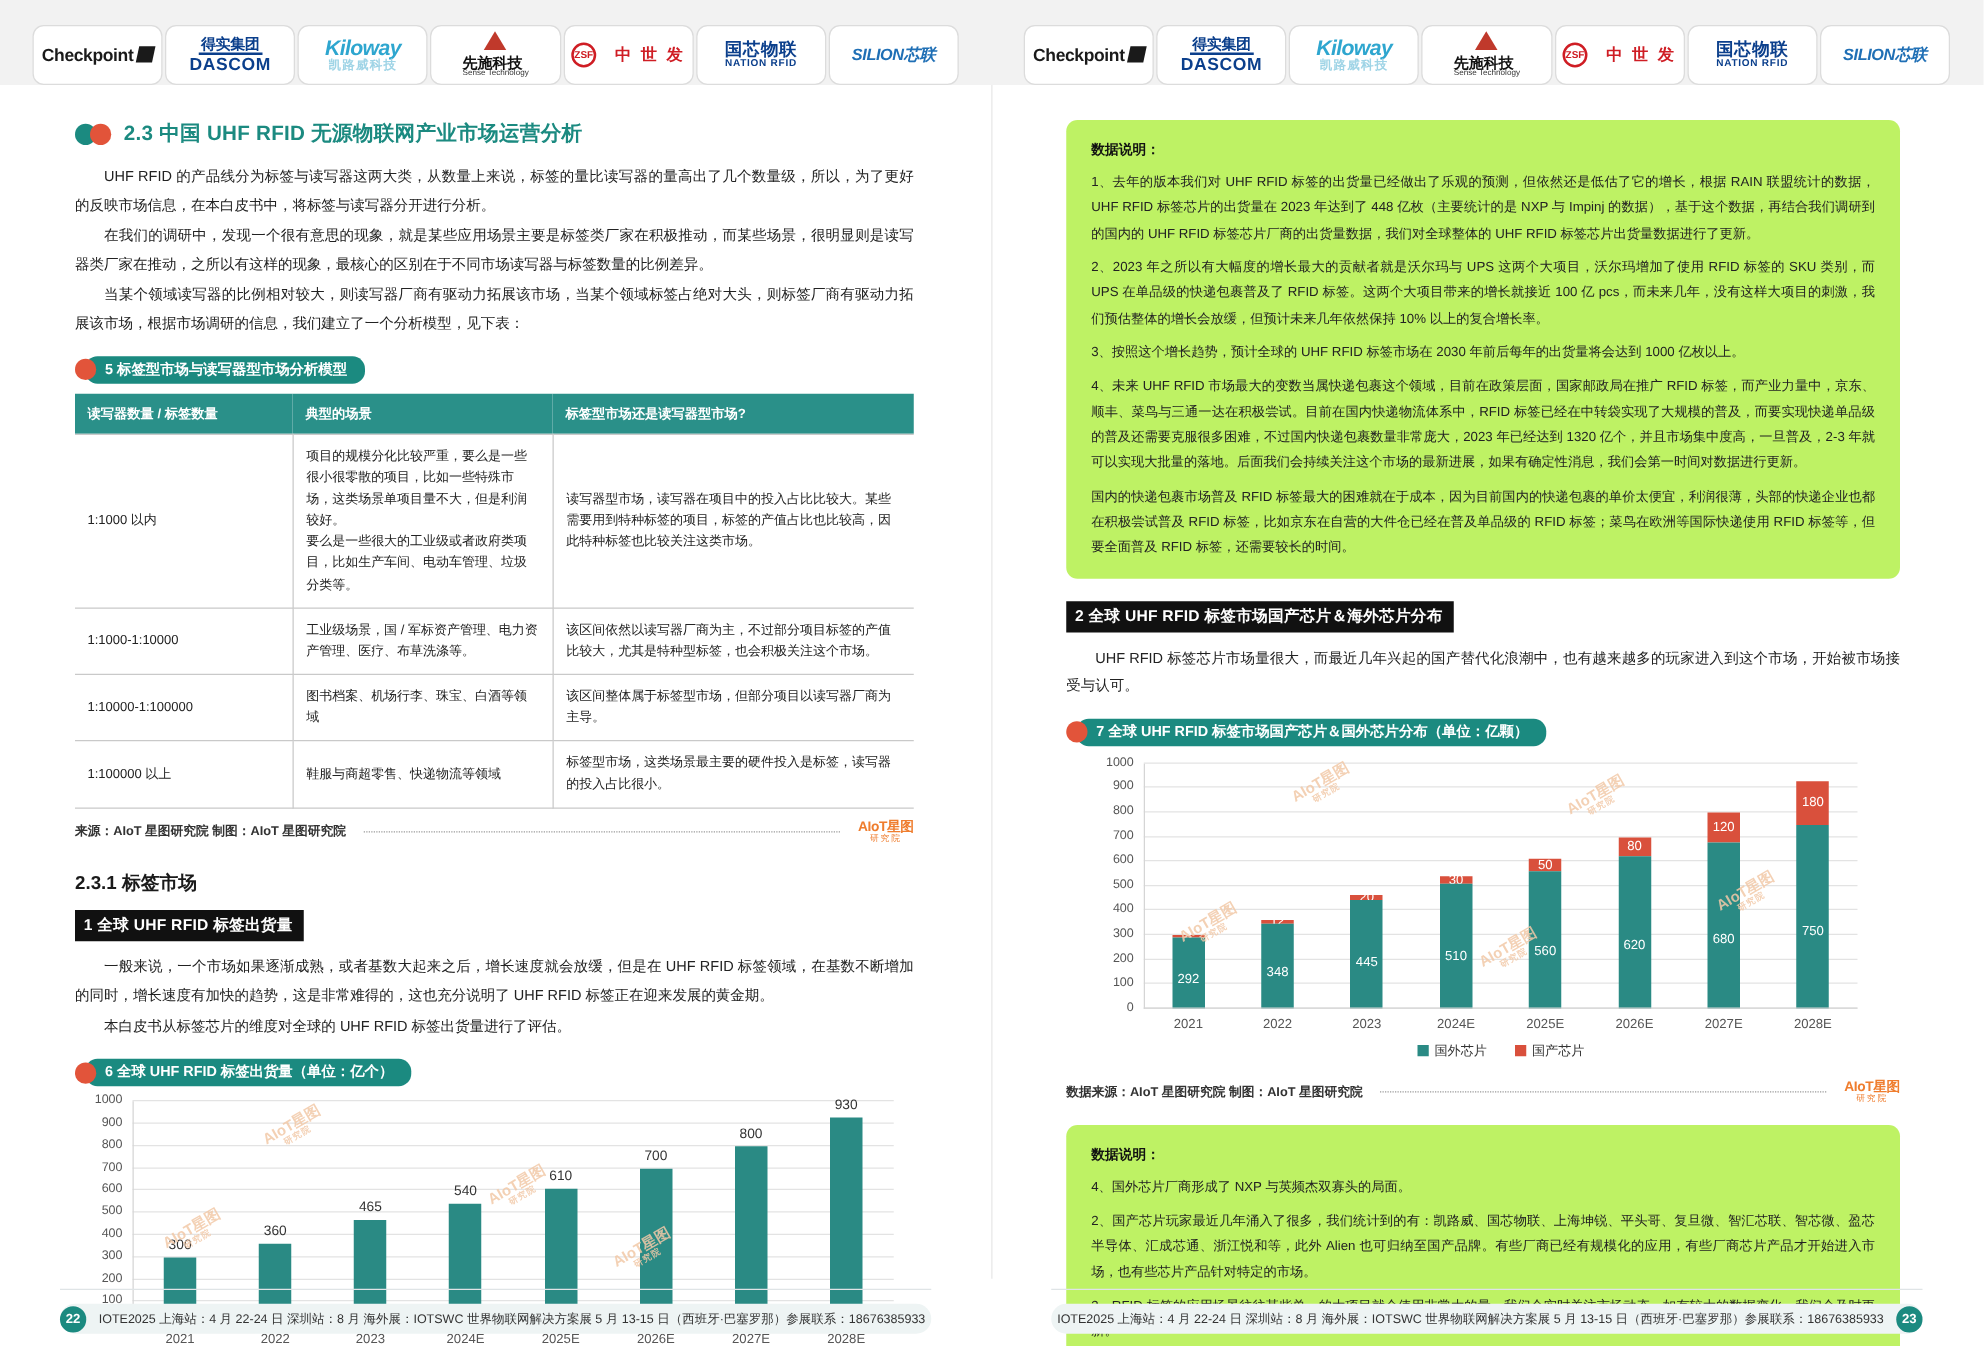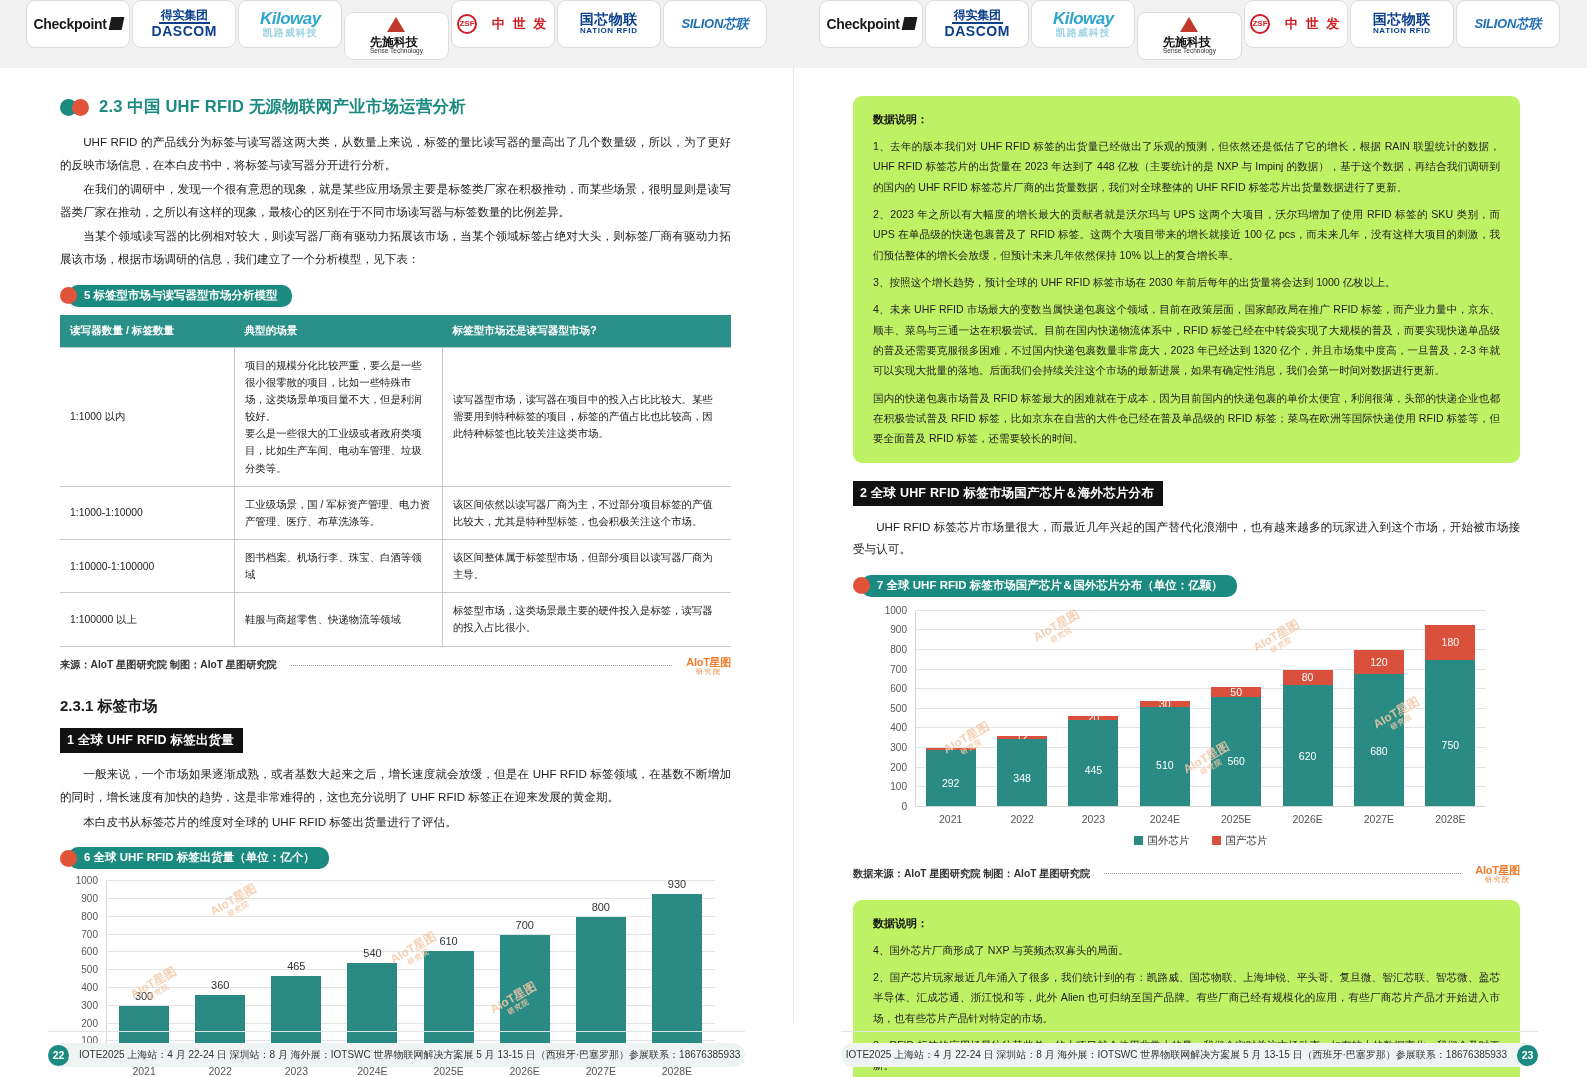--- a/index.html
+++ b/index.html
@@ -10,21 +10,21 @@
     overflow: hidden;
   }
   .page { position: relative; width: 1587px; height: 1077px; background:#fff; }
 
   
   .banner {
     position:absolute; left:0; top:0; width:1587px; height:68px;
     background:#f2f2f2;
     display:flex;
   }
-  .banner-half { width:793px; height:68px; display:flex; align-items:flex-start; gap:2px; padding:0 26px; }
+  .banner-half { width:793px; height:68px; display:flex; align-items:flex-end; gap:2px; padding:0 26px; }
   .logo-box {
     height:48px; flex:1 1 0; background:#fff; border-radius:9px;
     border:1px solid #dcdcdc;
     display:flex; flex-direction:column; align-items:center; justify-content:center;
     line-height:1.05; overflow:hidden;
   }
   .logo-l1 { font-weight:bold; letter-spacing:-0.3px; }
   .logo-l2 { font-weight:bold; }
   .lg-checkpoint .logo-l1 { font-size:14px; color:#1a1a1a; }
   .lg-checkpoint .cp-mark { display:inline-block; width:13px; height:13px; background:#1a1a1a;
@@ -107,21 +107,21 @@
 
   
   .chart-wrap { position:relative; width:100%; }
   .chart { position:relative; }
   .grid-line { position:absolute; left:0; right:0; height:1px; background:#e3e3e3; }
   .ytick { position:absolute; right:100%; transform:translateY(-50%); padding-right:8px;
            font-size:10px; color:#555; white-space:nowrap; }
   .plot { position:absolute; left:0; right:0; bottom:0; top:0; display:flex; align-items:flex-end;
           justify-content:space-around; }
   .bar-slot { flex:1 1 0; display:flex; flex-direction:column; align-items:center; justify-content:flex-end; height:100%; position:relative;}
-  .bar { width:50px; background:#2a8a84; position:relative; }
+  .bar { width:26px; background:#2a8a84; position:relative; }
   .bar.red { background:#d9503c; }
   .bar-lbl-top { position:absolute; bottom:100%; left:50%; transform:translateX(-50%);
                  font-size:11px; color:#333; margin-bottom:4px; white-space:nowrap; }
   .seg-lbl { position:absolute; left:50%; transform:translate(-50%,-50%); font-size:10.5px; color:#fff; white-space:nowrap;}
   .xaxis { display:flex; justify-content:space-around; margin-top:6px; }
   .xaxis span { flex:1 1 0; text-align:center; font-size:10.5px; color:#555; }
   .axis-base { position:absolute; left:0; right:0; bottom:0; height:1px; background:#d5d5d5;}
   .yaxis-line { position:absolute; left:0; top:0; bottom:0; width:1px; background:#d5d5d5;}
   .legend { display:flex; justify-content:center; gap:22px; margin-top:9px; }
   .legend .li { display:flex; align-items:center; gap:5px; font-size:10.5px; color:#333; }

